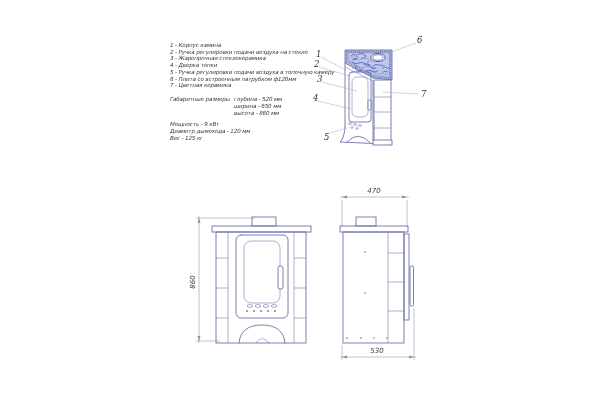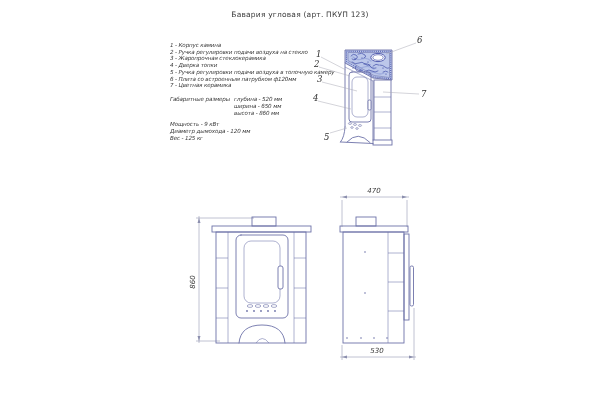--- a/index.html
+++ b/index.html
@@ -29,21 +29,20 @@
   .ornw{fill:none;stroke:#93a2d8;stroke-width:1.3;opacity:.75;stroke-linecap:round;}
   .odot{fill:var(--ornament);}
   .pdot{fill:var(--line);}
   .vent{fill:none;stroke:var(--line);stroke-width:.6;}
 </style>
 </head>
 <body>
 
 <div class="page">
 
-  <div class="title">Бавария угловая  (арт. ПКУП 123)</div>
 
   <div class="plist">
     <div>1 - Корпус камина</div>
     <div>2 - Ручка регулировки подачи воздуха на стекло</div>
     <div>3 - Жаропрочная стеклокерамика</div>
     <div>4 - Дверка топки</div>
     <div>5 - Ручка регулировки подачи воздуха в топочную камеру</div>
     <div>6 - Плита со встроенным патрубком ф120мм</div>
     <div>7 - Цветная керамика</div>
   </div>

